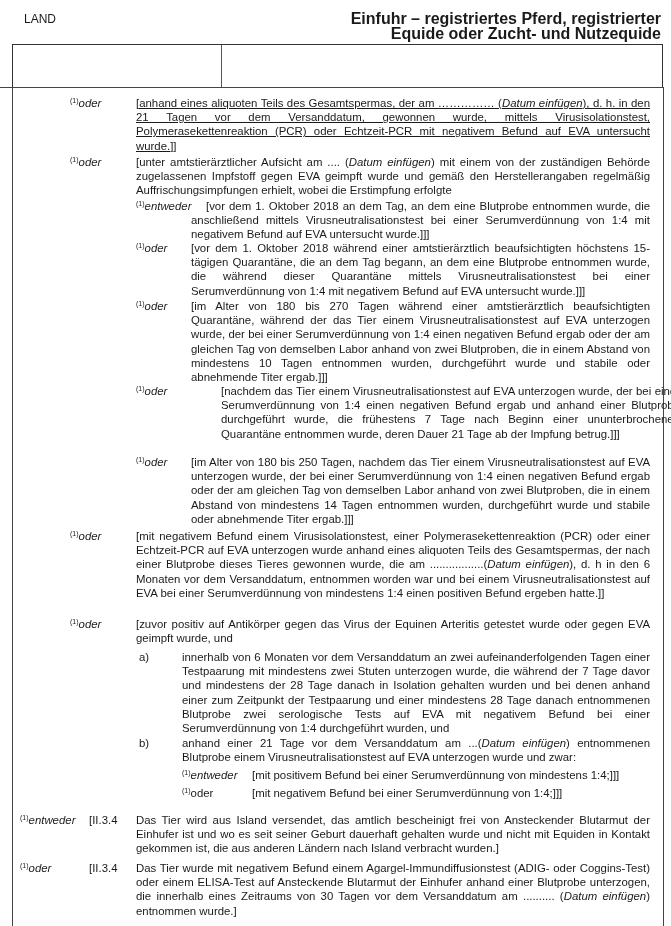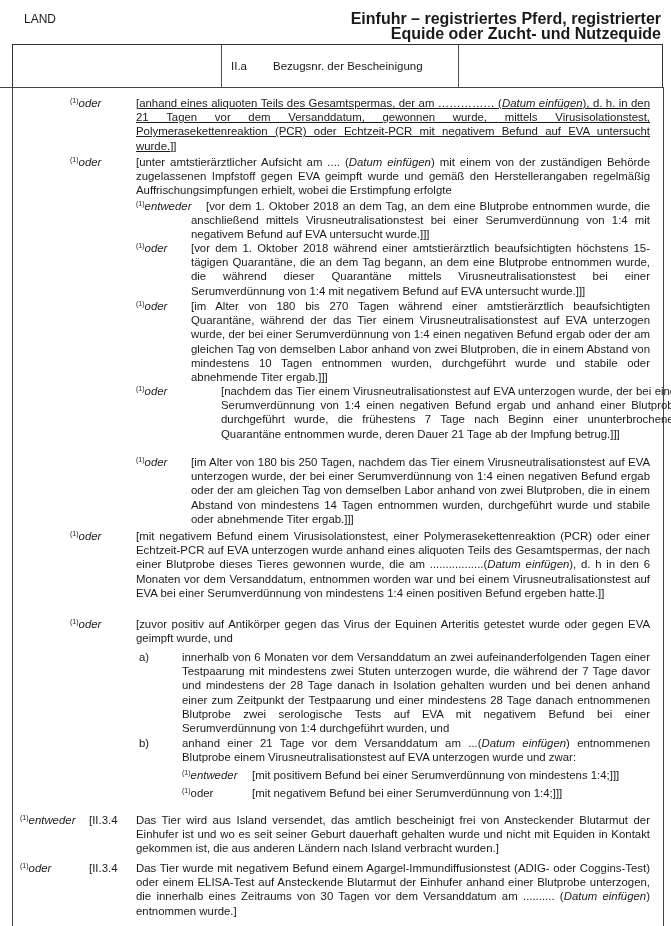--- a/index.html
+++ b/index.html
@@ -40,24 +40,20 @@
   .it { font-style: italic; }
 </style>
 </head>
 <body>
 
 <div class="hdr-land">LAND</div>
 <div class="hdr-title">Einfuhr – registriertes Pferd, registrierter Equide oder Zucht- und Nutzequide</div>
 
 <div class="ref-table">
   <div class="ref-cell c1"></div>
-  <div class="ref-cell c2">
-    <span class="ref-code">II.a</span>
-    <span>Bezugsnr. der Bescheinigung</span>
-  </div>
 </div>
 
 <div class="body-rule"></div>
 <div class="body-box"></div>
 
 <div class="lbl" style="left:70px; top:96px;"><span class="sup">(1)</span><i>oder</i></div>
 <div class="blk" style="left:136px; top:96px; width:514px;text-decoration:underline;"><span>[anhand eines aliquoten Teils des Gesamtspermas, der am …………… (</span><span class="it">Datum einfügen</span><span>), d. h. in den 21 Tagen vor dem Versanddatum, gewonnen wurde, mittels Virusisolationstest, Polymerasekettenreaktion (PCR) oder Echtzeit-PCR mit negativem Befund auf EVA untersucht wurde.]]</span></div>
 
 <div class="lbl" style="left:70px; top:155px;"><span class="sup">(1)</span><i>oder</i></div>
 <div class="blk" style="left:136px; top:155px; width:514px;"><span>[unter amtstierärztlicher Aufsicht am .... (</span><span class="it">Datum einfügen</span><span>) mit einem von der zuständigen Behörde zugelassenen Impfstoff gegen EVA geimpft wurde und gemäß den Herstellerangaben regelmäßig Auffrischungsimpfungen erhielt, wobei die Erstimpfung erfolgte</span></div>

